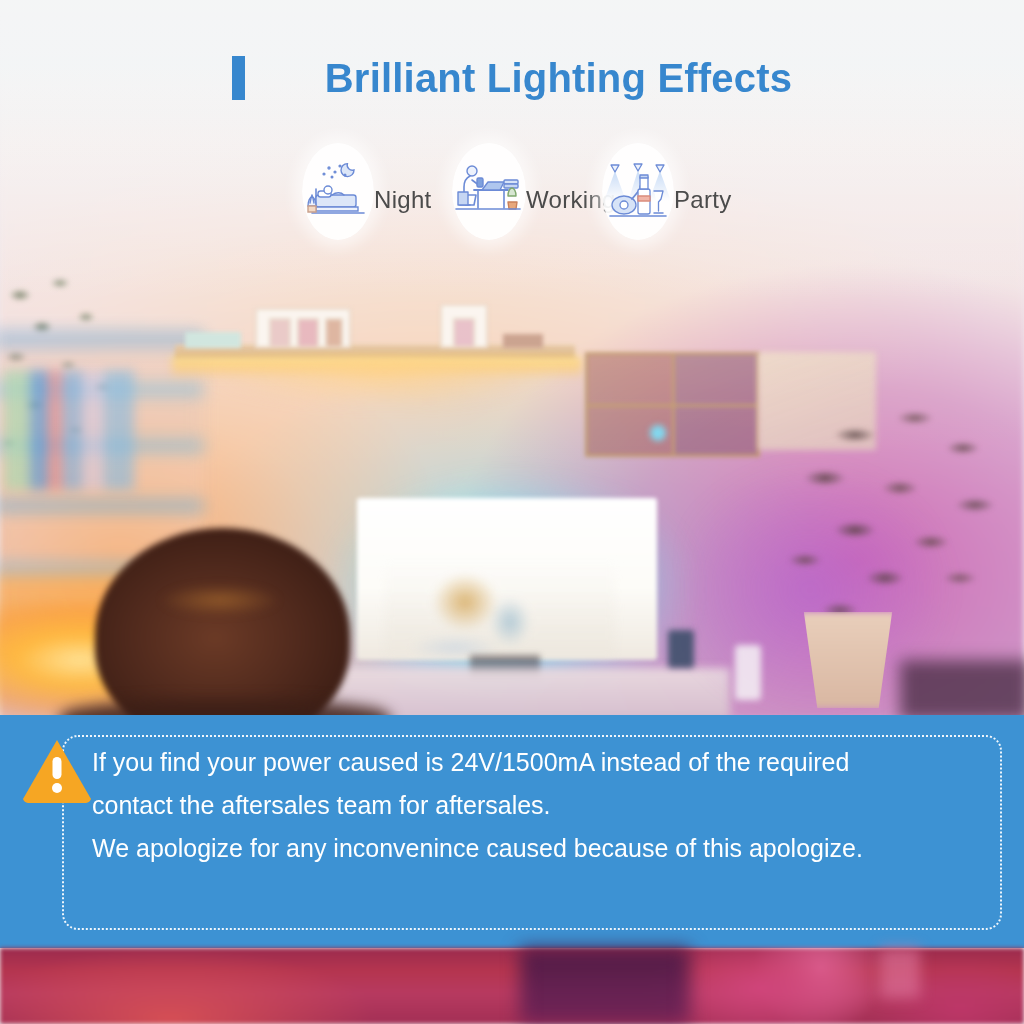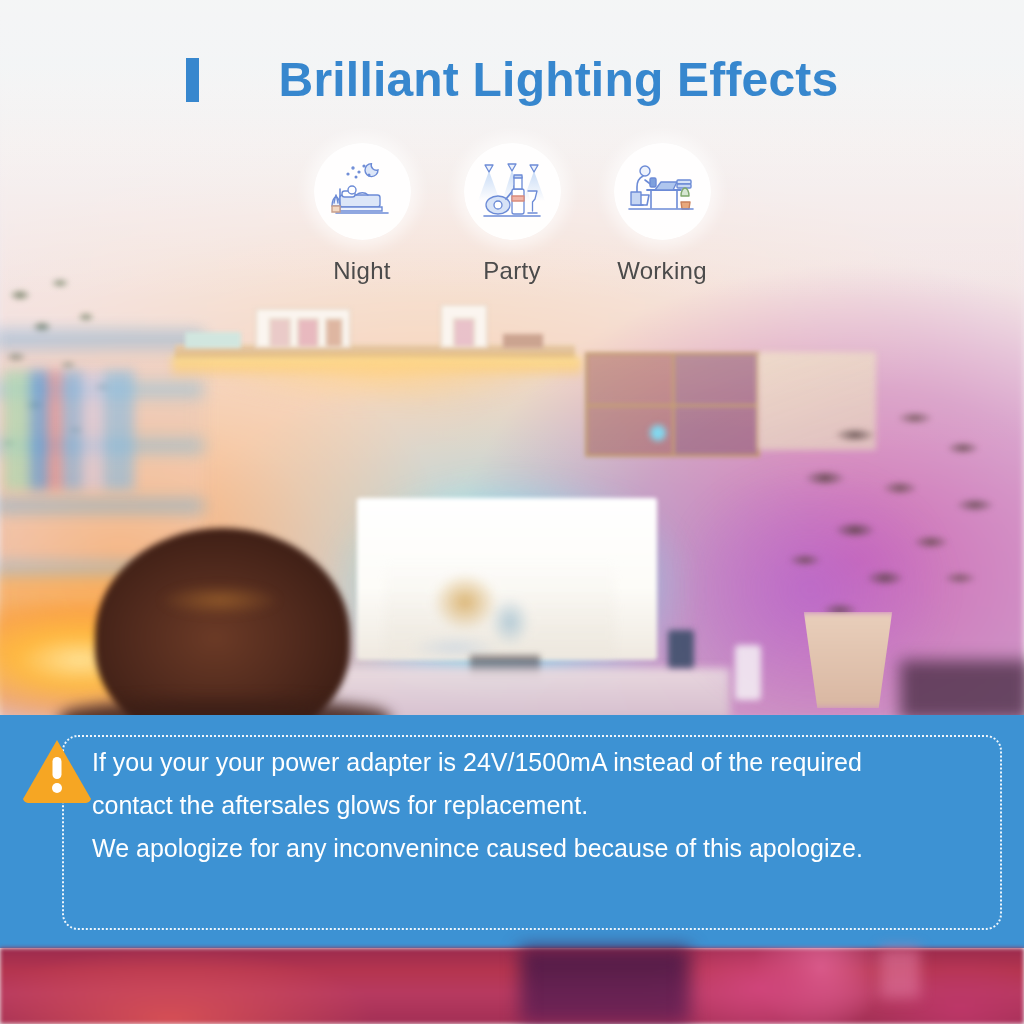--- a/index.html
+++ b/index.html
@@ -247,31 +247,31 @@
   }
   .title-row{
     position:absolute; left:0; top:56px; width:1024px;
     display:flex; align-items:center; justify-content:center; gap:0;
     pointer-events:auto;
   }
   .title-bar{
     width:13px; height:44px; background:#3787ce; margin-right:44px; flex:none;
   }
   .title-text{
-    font-size:48px; font-weight:bold; color:#3787ce;
+    font-size:40px; font-weight:bold; color:#3787ce;
     letter-spacing:.2px; white-space:nowrap; line-height:1;margin-left:36px;
   }
 
   
   .effects{
     position:absolute; left:0; top:143px; width:1024px;
     display:flex; justify-content:center; gap:30px;
     pointer-events:auto;
   }
-  .effect{ width:120px; display:flex; flex-direction:column; align-items:center; }
+  .effect{ width:120px; display:flex; flex-direction:row; align-items:center; }
   .circle{
     width:97px; height:97px; border-radius:50%;
     background:rgba(255,255,255,.93);
     display:flex; align-items:center; justify-content:center;
     box-shadow:0 0 14px 8px rgba(255,255,255,.55);
   }
   .circle svg{display:block;}
   .effect-label{
     margin-top:17px; font-size:24px; color:#4b4b4b; font-weight:400;
     letter-spacing:.3px; white-space:nowrap;
@@ -399,20 +399,45 @@
               <path d="M6 44c0-5 2-9 4-9s4 4 4 9z" fill="#EDF2FC"></path>
               <path d="M6 44h8v6H6z" fill="#F3D9C4" stroke="#C9A08C"></path>
               <path d="M8 41c1-4 1-6 2-8M12 41c-1-4-1-6-2-8"></path>
             </g>
           </svg>
         </div>
         <div class="effect-label">Night</div>
       </div>
 
 
+
+      <div class="effect">
+        <div class="circle">
+          <svg width="74" height="60" viewBox="0 0 74 60">
+            <g fill="none" stroke="#6C8BD6" stroke-width="1.4" stroke-linejoin="round" stroke-linecap="round">
+              <circle cx="20" cy="9" r="5" fill="#EDF2FC"></circle>
+              <path d="M18 14c-4 2-6 6-6 11v8" stroke-width="1.6"></path>
+              <path d="M12 33l-4 10h10" stroke-width="1.6"></path>
+              <path d="M12 33h12l-2 10h-8" stroke-width="1.6"></path>
+              <path d="M20 18l8 6" stroke-width="1.6"></path>
+              <rect x="25" y="16" width="6" height="9" rx="1.5" fill="#7EA0DD"></rect>
+              <path d="M6 30h10v13H6z" fill="#C6D6F3"></path>
+              <path d="M22 28h34" stroke-width="1.8"></path>
+              <path d="M26 28v18M52 28v18" stroke-width="1.6"></path>
+              <path d="M30 28l6-8h16l-4 8z" fill="#AFC6EE"></path>
+              <rect x="52" y="18" width="14" height="4" rx="1" fill="#D7E3F7"></rect>
+              <rect x="52" y="22" width="14" height="4" rx="1" fill="#C6D6F3"></rect>
+              <path d="M56 34c0-5 2-8 4-8s4 3 4 8z" fill="#D7E6D2" stroke="#7FA86E"></path>
+              <path d="M56 40h9l-1 7h-7z" fill="#E8A87C" stroke="#C9805A"></path>
+              <path d="M4 47h64" stroke-width="1.6"></path>
+            </g>
+          </svg>
+        </div>
+        <div class="effect-label">Working</div>
+      </div>
 
       <div class="effect">
         <div class="circle">
           <svg width="72" height="62" viewBox="0 0 72 62">
             <defs>
               <linearGradient id="beam" x1="0" y1="0" x2="0" y2="1">
                 <stop offset="0%" stop-color="#BFD6F5" stop-opacity=".85"></stop>
                 <stop offset="100%" stop-color="#BFD6F5" stop-opacity="0"></stop>
               </linearGradient>
             </defs>
@@ -433,60 +458,35 @@
               <rect x="36" y="35" width="12" height="5" fill="#F0B5A8" stroke="#D98C7C"></rect>
               <path d="M52 30h9l-2 8-2.5 3v9" fill="#fff"></path>
               <path d="M52 52h9" stroke-width="1.5"></path>
               <path d="M8 55h56" stroke-width="1.6"></path>
             </g>
           </svg>
         </div>
         <div class="effect-label">Party</div>
       </div>
 
-      <div class="effect">
-        <div class="circle">
-          <svg width="74" height="60" viewBox="0 0 74 60">
-            <g fill="none" stroke="#6C8BD6" stroke-width="1.4" stroke-linejoin="round" stroke-linecap="round">
-              <circle cx="20" cy="9" r="5" fill="#EDF2FC"></circle>
-              <path d="M18 14c-4 2-6 6-6 11v8" stroke-width="1.6"></path>
-              <path d="M12 33l-4 10h10" stroke-width="1.6"></path>
-              <path d="M12 33h12l-2 10h-8" stroke-width="1.6"></path>
-              <path d="M20 18l8 6" stroke-width="1.6"></path>
-              <rect x="25" y="16" width="6" height="9" rx="1.5" fill="#7EA0DD"></rect>
-              <path d="M6 30h10v13H6z" fill="#C6D6F3"></path>
-              <path d="M22 28h34" stroke-width="1.8"></path>
-              <path d="M26 28v18M52 28v18" stroke-width="1.6"></path>
-              <path d="M30 28l6-8h16l-4 8z" fill="#AFC6EE"></path>
-              <rect x="52" y="18" width="14" height="4" rx="1" fill="#D7E3F7"></rect>
-              <rect x="52" y="22" width="14" height="4" rx="1" fill="#C6D6F3"></rect>
-              <path d="M56 34c0-5 2-8 4-8s4 3 4 8z" fill="#D7E6D2" stroke="#7FA86E"></path>
-              <path d="M56 40h9l-1 7h-7z" fill="#E8A87C" stroke="#C9805A"></path>
-              <path d="M4 47h64" stroke-width="1.6"></path>
-            </g>
-          </svg>
-        </div>
-        <div class="effect-label">Working</div>
-      </div>
-
     </div>
   </div>
 
   <div class="banner">
     <div class="banner-inner"></div>
 
     <svg class="warn-icon" viewBox="0 0 74 66">
       <path d="M37 3 L71 62 a6 6 0 0 1-5 4 H8 a6 6 0 0 1-5-4 Z" fill="#F6A623"></path>
       <rect x="32.5" y="20" width="9" height="22" rx="4.5" fill="#fff"></rect>
       <circle cx="37" cy="51" r="5" fill="#fff"></circle>
     </svg>
 
     <div class="banner-text">
-      <p>If you your your power adapter is 24V/1500mA instead of the required</p>
-      <p>contact the aftersales glows for replacement.</p>
+      <p>If you find your power caused is 24V/1500mA instead of the required</p>
+      <p>contact the aftersales team for aftersales.</p>
       <p>We apologize for any inconvenince caused because of this apologize.</p>
     </div>
   </div>
 
   <div class="sofa"></div>
   <div class="sofa-dark"></div>
   <div class="sofa-pillar"></div>
 
 </div>
 

